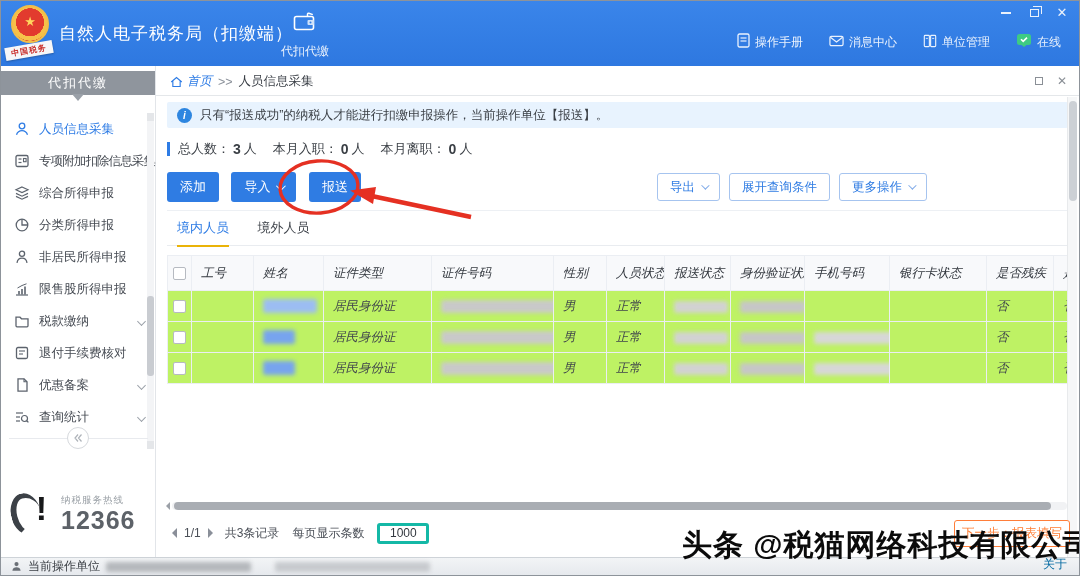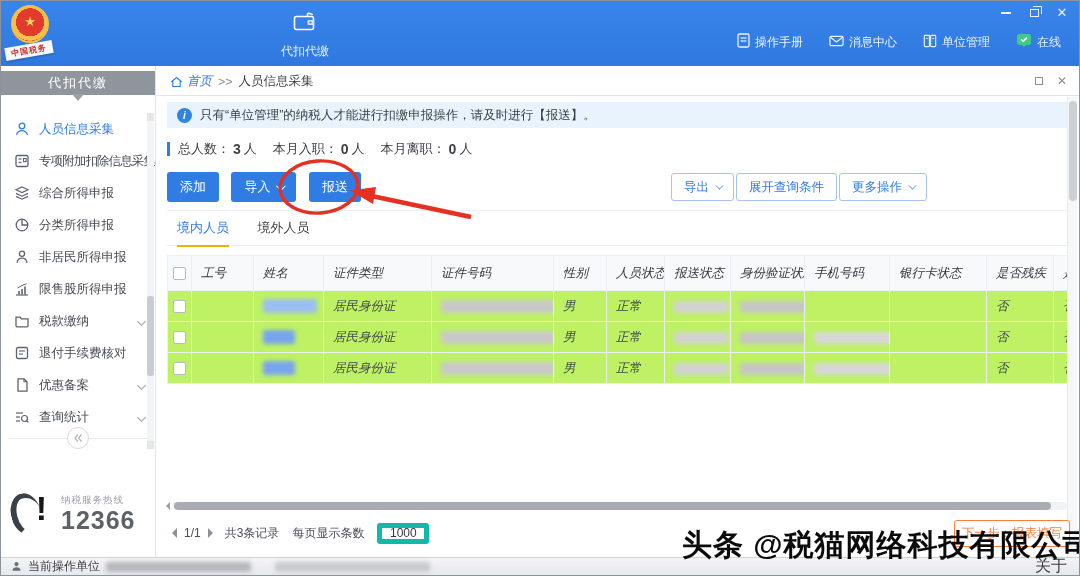--- a/index.html
+++ b/index.html
@@ -90,21 +90,21 @@
   .stats{position:absolute;left:11px;top:72px;display:flex;align-items:center;font-size:13px;color:#3a3f45;}
   .stat-bar{width:3px;height:14px;background:#2e7ce5;margin-right:8px;}
   .stat{display:flex;align-items:center;margin-right:16px;}
   .stat b{font-size:14px;margin:0 3px;}
 
   .actions{position:absolute;left:11px;top:104px;width:760px;height:30px;}
   .btn{display:inline-flex;align-items:center;justify-content:center;gap:6px;height:30px;border-radius:3px;
     background:#2f7ce3;color:#fff;font-size:13px;padding:0 13px;margin-right:8px;cursor:pointer;border:none;}
   .btn .wchev{width:7px;height:7px;border-right:1.4px solid #fff;border-bottom:1.4px solid #fff;
     transform:rotate(45deg) translateY(-2px);}
-  .tools{position:absolute;right:0;top:1px;display:flex;gap:2px;}
+  .tools{position:absolute;right:0;top:1px;display:flex;gap:9px;}
   .tool-btn{display:inline-flex;align-items:center;justify-content:center;gap:6px;height:28px;border-radius:3px;
     background:#fff;border:1px solid #a6c4ef;color:#2f7ce3;font-size:12.5px;padding:0 12px;cursor:pointer;}
   .tool-btn .bchev{width:6px;height:6px;border-right:1.3px solid #7ea9e8;border-bottom:1.3px solid #7ea9e8;
     transform:rotate(45deg) translateY(-2px);}
   .actions-sep{position:absolute;left:11px;top:142px;width:901px;height:1px;background:#edf0f4;}
 
   .tabs{position:absolute;left:11px;top:150px;width:901px;height:28px;border-bottom:1px solid #e9ecf0;}
   .tab{display:inline-block;margin-left:10px;margin-right:14px;padding-bottom:8px;font-size:13px;color:#40454c;cursor:pointer;}
   .tab.active{color:#2e7ce5;border-bottom:2px solid #eab308;}
 
@@ -126,28 +126,28 @@
   .h-arrow{width:0;height:0;border:4px solid transparent;}
   .h-arrow.left{border-right-color:#9ba0a7;}
   .h-arrow.right{border-left-color:#9ba0a7;}
   .h-track{flex:1;height:8px;background:#f1f2f4;border-radius:4px;position:relative;}
   .h-thumb{position:absolute;left:2px;top:0;width:98%;height:8px;background:#a9adb3;border-radius:4px;cursor:pointer;}
 
   .pager{position:absolute;left:11px;top:453px;height:24px;display:flex;align-items:center;gap:7px;font-size:12px;color:#4a4f57;}
   .p-arrow{width:0;height:0;border:5px solid transparent;cursor:pointer;}
   .p-arrow.left{border-right-color:#8a8f99;}
   .p-arrow.right{border-left-color:#8a8f99;}
-  .per-input{width:52px;height:21px;border:5px solid #14b8a6;border-radius:3px;text-align:center;font-size:12px;color:#33383f;margin-left:6px;}
+  .per-input{width:52px;height:21px;border:3px solid #14b8a6;border-radius:3px;text-align:center;font-size:12px;color:#33383f;margin-left:6px;}
 
   .next-btn{position:absolute;left:798px;top:452px;width:116px;height:27px;background:#fff;border:1px solid #ff7e3a;
     border-radius:3px;color:#ff7d33;font-size:12.5px;display:flex;align-items:center;justify-content:center;cursor:pointer;z-index:2;}
   .vscroll{position:absolute;left:911px;top:29px;width:10px;height:460px;background:#f6f7f8;border-left:1px solid #e8eaec;}
   .vscroll .thumb{position:absolute;left:1px;top:4px;width:8px;height:100px;background:#ccd0d5;border-radius:4px;cursor:pointer;}
 
-  .about-link{position:absolute;right:12px;top:555px;z-index:20;color:#404040;font-size:16px;cursor:pointer;}
+  .about-link{position:absolute;right:12px;top:555px;z-index:20;color:#0369a1;font-size:12px;cursor:pointer;}
 
   
   .annotation{position:absolute;left:0;top:0;z-index:70;pointer-events:none;}
   .watermark{position:absolute;left:681px;top:524px;z-index:65;font-size:30px;font-weight:bold;color:#0b0b0b;
     letter-spacing:1px;white-space:nowrap;pointer-events:none;}
 </style>
 </head>
 <body>
 
 <div class="screen">
@@ -161,20 +161,21 @@
           <span class="max-box"></span>
         </div>
       <div class="win-btn">
           <span class="close-x">✕</span>
         </div>
     </div>
     <div class="logo">
       <div class="emblem"></div>
       <div class="brand-banner">中国税务</div>
     </div>
+    <div class="app-title">自然人电子税务局（扣缴端）</div>
     <div class="nav-tab">
       <span>
         <svg width="24" height="19" viewBox="0 0 24 19">
             <rect x="1.5" y="4.5" width="19" height="13" rx="2" fill="none" stroke="#fff" stroke-width="1.6"></rect>
             <path d="M14.5 4.5 V2.2 a1 1 0 0 1 1.3-1 l4 1.4" fill="none" stroke="#fff" stroke-width="1.5"></path>
             <rect x="14.5" y="8" width="6.5" height="5" rx="1" fill="#cfe2fa"></rect>
             <circle cx="17.5" cy="10.5" r="1" fill="#2f7ce3"></circle>
           </svg>
       </span>
       <span class="tab-label">代扣代缴</span>
@@ -337,21 +338,21 @@
       <span class="crumb-sep">&gt;&gt;</span>
       <span class="crumb-cur">人员信息采集</span>
       <span class="tab-ctrls">
         <span class="tc-box"></span>
         <span class="tc-x">✕</span>
       </span>
     </div>
 
     <div class="alert">
       <span class="info-ic">i</span>
-      <span>只有“单位管理”的纳税人才能进行扣缴申报操作，请及时进行【报送】。</span>
+      <span>只有“报送成功”的纳税人才能进行扣缴申报操作，当前操作单位【报送】。</span>
     </div>
 
     <div class="stats">
       <span class="stat-bar"></span>
       <span class="stat">
           <span>总人数：</span>
           <b>3</b>
           <span>人</span>
         </span>
       <span class="stat">

